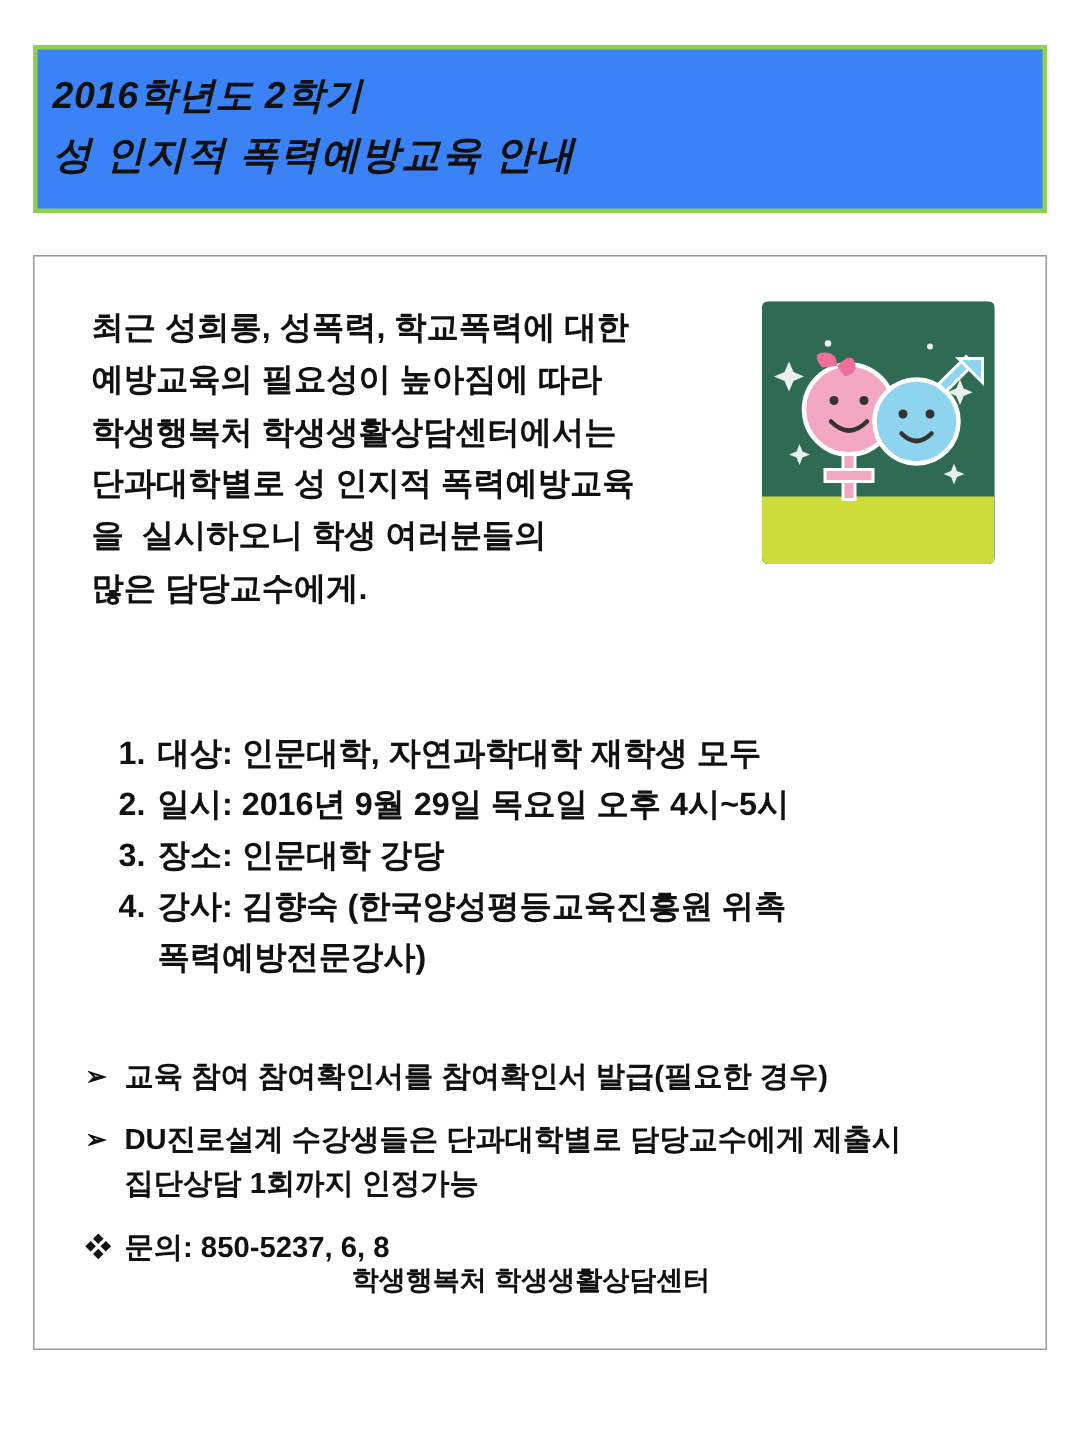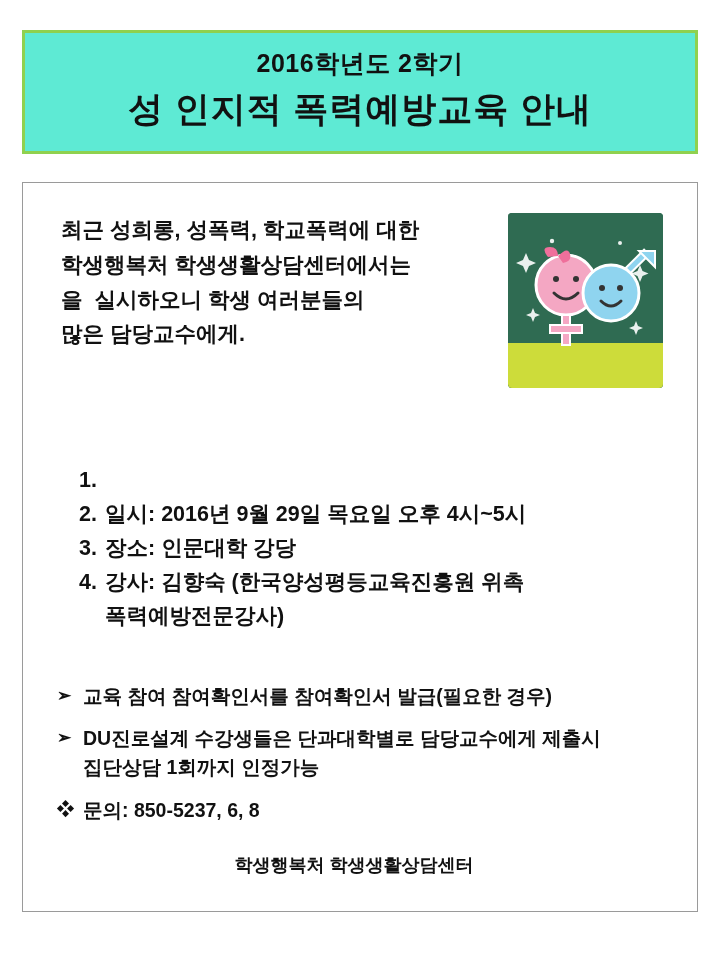--- a/index.html
+++ b/index.html
@@ -19,33 +19,33 @@
     position: relative;
     width: 720px;
     height: 960px;
     box-sizing: border-box;
     padding: 30px 22px 0 22px;
   }
 
   
   .title-banner {
     border: 3px solid #8fd14f;
-    background: #5eead4;
+    background: #3b82f6;
     padding: 14px 10px 18px 10px;
-    text-align: center;
+    font-style: italic;
   }
   .title-year {
     font-size: 25px;
     font-weight: bold;
     letter-spacing: 0.5px;
     margin-bottom: 6px;
     color: #111;
   }
   .title-main {
-    font-size: 35px;
+    font-size: 26px;
     font-weight: bold;
     letter-spacing: 1px;
     color: #111;
   }
 
   
   .body-box {
     margin-top: 28px;
     border: 1px solid #9a9a9a;
     height: 730px;
@@ -155,21 +155,23 @@
   <div class="title-banner">
     <div class="title-year">2016학년도 2학기</div>
     <div class="title-main">성 인지적 폭력예방교육 안내</div>
   </div>
 
   <div class="body-box">
 
     <div class="intro-wrap">
       <div class="intro">
         <div>최근 성희롱, 성폭력, 학교폭력에 대한</div>
+        <div>예방교육의 필요성이 높아짐에 따라</div>
         <div>학생행복처 학생생활상담센터에서는</div>
+        <div>단과대학별로 성 인지적 폭력예방교육</div>
         <div>을  실시하오니 학생 여러분들의</div>
         <div>많은 담당교수에게.</div>
       </div>
 
       <div class="illus">
         <svg viewBox="0 0 155 175" width="155" height="175" aria-hidden="true">
           <rect x="0" y="0" width="155" height="175" fill="#2f6b52"></rect>
           <rect x="0" y="130" width="155" height="45" fill="#cddc3a"></rect>
 
           <g fill="#ffffff" opacity="0.9">
@@ -202,20 +204,21 @@
             <circle cx="112" cy="75" r="3" fill="#333"></circle>
             <path d="M93 88 q10 10 20 0" stroke="#333" stroke-width="3" fill="none" stroke-linecap="round"></path>
           </g>
         </svg>
       </div>
     </div>
 
     <ul class="info-list">
       <li>
         <span class="num">1.</span>
+        <span class="txt">대상: 인문대학, 자연과학대학 재학생 모두</span>
       </li>
       <li>
         <span class="num">2.</span>
         <span class="txt">일시: 2016년 9월 29일 목요일  오후 4시~5시</span>
       </li>
       <li>
         <span class="num">3.</span>
         <span class="txt">장소: 인문대학 강당</span>
       </li>
       <li>

